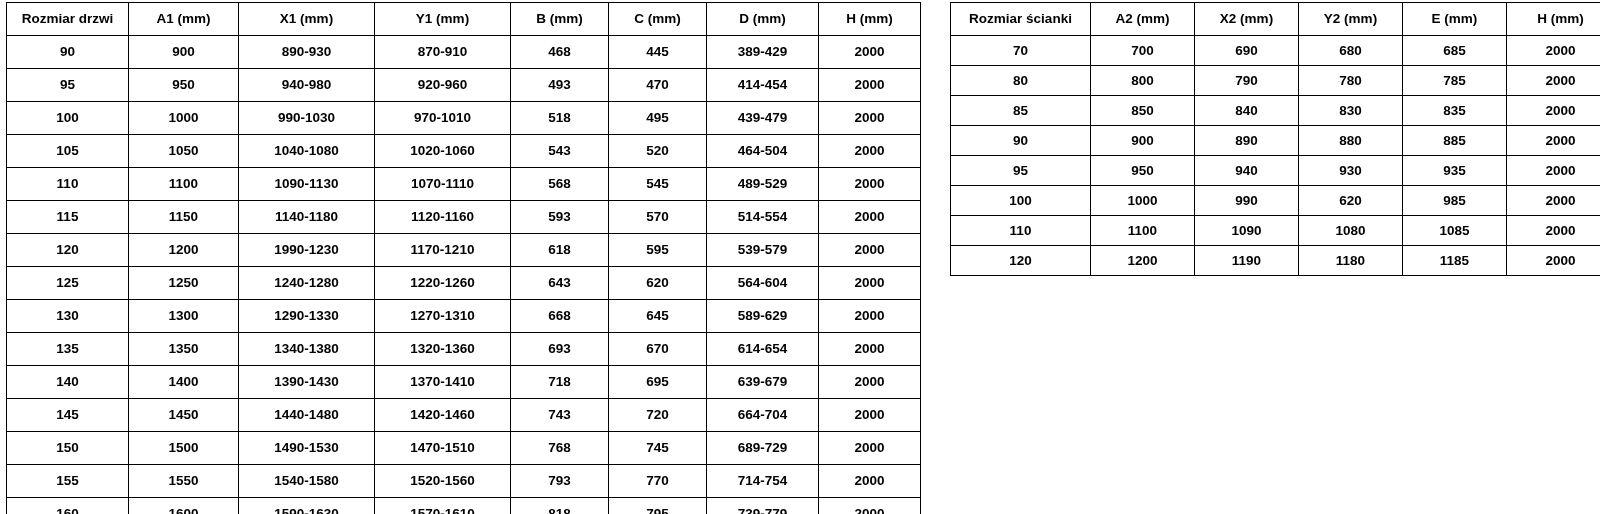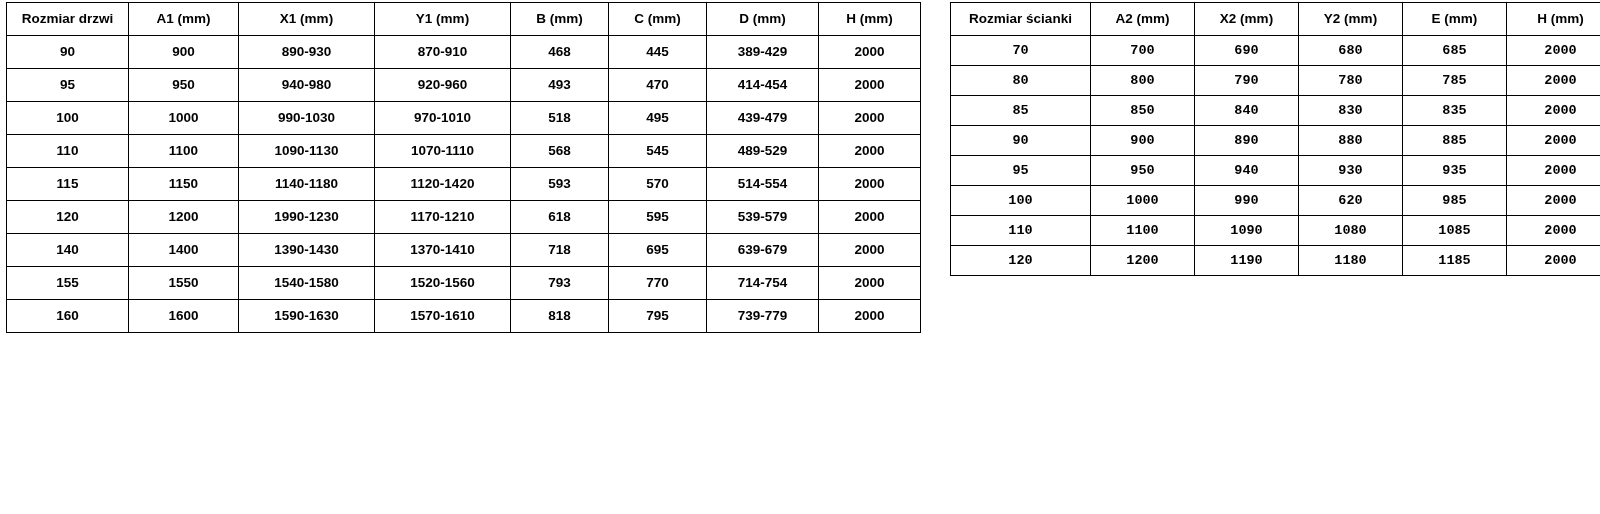--- a/index.html
+++ b/index.html
@@ -72,21 +72,21 @@
     width: 664px;
     margin-left: 20px;
   }
   #wall-table col.c0 { width: 140px; }
   #wall-table col.c1 { width: 104px; }
   #wall-table col.c2 { width: 104px; }
   #wall-table col.c3 { width: 104px; }
   #wall-table col.c4 { width: 104px; }
   #wall-table col.c5 { width: 108px; }
   #wall-table th { height: 32px; }
-  #wall-table td { height: 29px; font-family: Liberation Mono, monospace; }
+  #wall-table td { height: 29px; }
 </style>
 </head>
 <body>
 
 <div class="page">
 
   <div id="doors-table-wrap">
     <table class="spec" id="doors-table">
       <colgroup>
         <col class="c0">
@@ -135,57 +135,117 @@
           <td>100</td>
           <td>1000</td>
           <td>990-1030</td>
           <td>970-1010</td>
           <td>518</td>
           <td>495</td>
           <td>439-479</td>
           <td>2000</td>
         </tr>
         <tr>
+          <td>105</td>
+          <td>1050</td>
+          <td>1040-1080</td>
+          <td>1020-1060</td>
+          <td>543</td>
+          <td>520</td>
+          <td>464-504</td>
+          <td>2000</td>
+        </tr>
+        <tr>
           <td>110</td>
           <td>1100</td>
           <td>1090-1130</td>
           <td>1070-1110</td>
           <td>568</td>
           <td>545</td>
           <td>489-529</td>
           <td>2000</td>
         </tr>
         <tr>
           <td>115</td>
           <td>1150</td>
           <td>1140-1180</td>
-          <td>1120-1420</td>
+          <td>1120-1160</td>
           <td>593</td>
           <td>570</td>
           <td>514-554</td>
           <td>2000</td>
         </tr>
         <tr>
           <td>120</td>
           <td>1200</td>
           <td>1990-1230</td>
           <td>1170-1210</td>
           <td>618</td>
           <td>595</td>
           <td>539-579</td>
           <td>2000</td>
         </tr>
         <tr>
+          <td>125</td>
+          <td>1250</td>
+          <td>1240-1280</td>
+          <td>1220-1260</td>
+          <td>643</td>
+          <td>620</td>
+          <td>564-604</td>
+          <td>2000</td>
+        </tr>
+        <tr>
+          <td>130</td>
+          <td>1300</td>
+          <td>1290-1330</td>
+          <td>1270-1310</td>
+          <td>668</td>
+          <td>645</td>
+          <td>589-629</td>
+          <td>2000</td>
+        </tr>
+        <tr>
+          <td>135</td>
+          <td>1350</td>
+          <td>1340-1380</td>
+          <td>1320-1360</td>
+          <td>693</td>
+          <td>670</td>
+          <td>614-654</td>
+          <td>2000</td>
+        </tr>
+        <tr>
           <td>140</td>
           <td>1400</td>
           <td>1390-1430</td>
           <td>1370-1410</td>
           <td>718</td>
           <td>695</td>
           <td>639-679</td>
+          <td>2000</td>
+        </tr>
+        <tr>
+          <td>145</td>
+          <td>1450</td>
+          <td>1440-1480</td>
+          <td>1420-1460</td>
+          <td>743</td>
+          <td>720</td>
+          <td>664-704</td>
+          <td>2000</td>
+        </tr>
+        <tr>
+          <td>150</td>
+          <td>1500</td>
+          <td>1490-1530</td>
+          <td>1470-1510</td>
+          <td>768</td>
+          <td>745</td>
+          <td>689-729</td>
           <td>2000</td>
         </tr>
         <tr>
           <td>155</td>
           <td>1550</td>
           <td>1540-1580</td>
           <td>1520-1560</td>
           <td>793</td>
           <td>770</td>
           <td>714-754</td>

